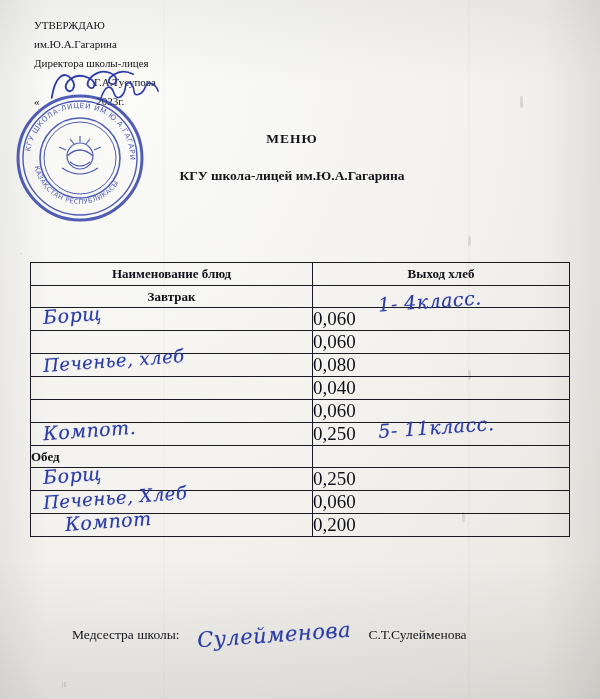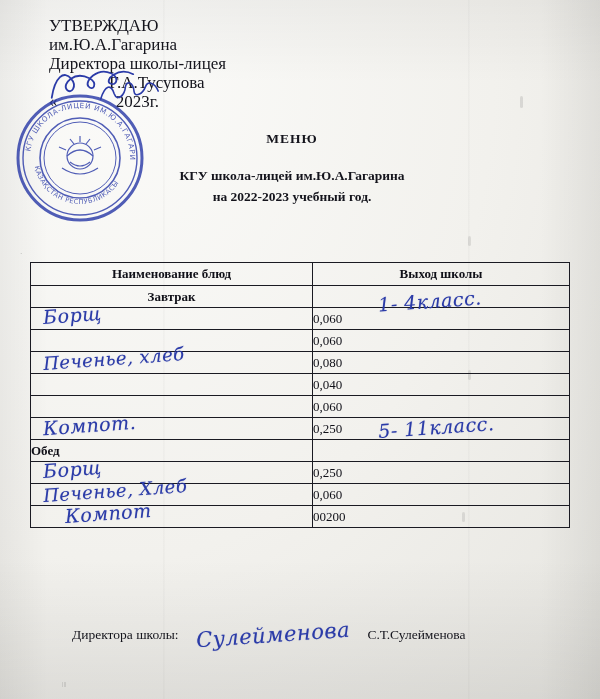--- a/index.html
+++ b/index.html
@@ -37,23 +37,23 @@
     bottom: 0;
     width: 2px;
     background: linear-gradient(90deg, rgba(0,0,0,0.05), rgba(0,0,0,0.02));
     opacity: .55;
   }
   .fold.f1 { left: 163px; }
   .fold.f2 { left: 468px; }
 
   .header {
     position: absolute;
-    left: 49px;
+    left: 34px;
     top: 16px;
-    font-size: 17px;
+    font-size: 11px;
     line-height: 19px;
     color: #14141c;
   }
   .header div { white-space: nowrap; }
 
   .approve-name {
     display: inline-block;
     margin-left: 60px;
   }
   .date-line {
@@ -118,21 +118,21 @@
     font-size: 13px;
     height: 22px;
   }
   td.dish {
     position: relative;
     width: 282px;
   }
   td.qty {
     width: 257px;
     padding-left: 8px;
-    font-size: 13px;
+    font-size: 19px;
   }
   td.center-b {
     text-align: center;
     font-weight: bold;
     font-size: 13px;
     margin-top: 28px;
   }
   td.left-b {
     font-weight: bold;
     font-size: 13px;
@@ -250,28 +250,27 @@
       <path d="M56 70 q10 8 20 0"></path>
       <path d="M66 50 l0 -6 M60 52 l-4 -5 M72 52 l4 -5"></path>
       <path d="M48 76 q18 12 36 0"></path>
       <path d="M52 58 l-7 -3 M80 58 l7 -3"></path>
     </g>
   </svg>
 
   <div class="title-block">
     <div class="menu-word">МЕНЮ</div>
     <div class="l2">КГУ школа-лицей им.Ю.А.Гагарина</div>
-    <div>на 2022-2023 учебный год.</div>
   </div>
 
   <table class="menu">
     <thead>
       <tr>
         <th>Наименование блюд</th>
-        <th>Выход школы</th>
+        <th>Выход хлеб</th>
       </tr>
     </thead>
     <tbody>
       <tr>
         <td class="dish center-b">Завтрак</td>
         <td class="qty"></td>
       </tr>
       <tr>
         <td class="dish">
           <span class="hand hw-cell">Борщ</span>
@@ -315,26 +314,26 @@
       <tr>
         <td class="dish">
           <span class="hand hw-cell small">Печенье, Хлеб</span>
         </td>
         <td class="qty">0,060</td>
       </tr>
       <tr>
         <td class="dish">
           <span class="hand hw-cell" style="left:34px;">Компот</span>
         </td>
-        <td class="qty">00200</td>
+        <td class="qty">0,200</td>
       </tr>
     </tbody>
   </table>
 
   <span class="hand hw-class c1">1- 4класс.</span>
   <span class="hand hw-class c2">5- 11класс.</span>
 
   <div class="footer">
-    <span>Директора школы:</span>
+    <span>Медсестра школы:</span>
     <span class="sig hand">Сулейменова</span>
     <span>С.Т.Сулейменова</span>
   </div>
 </div>
 
 </body></html>

